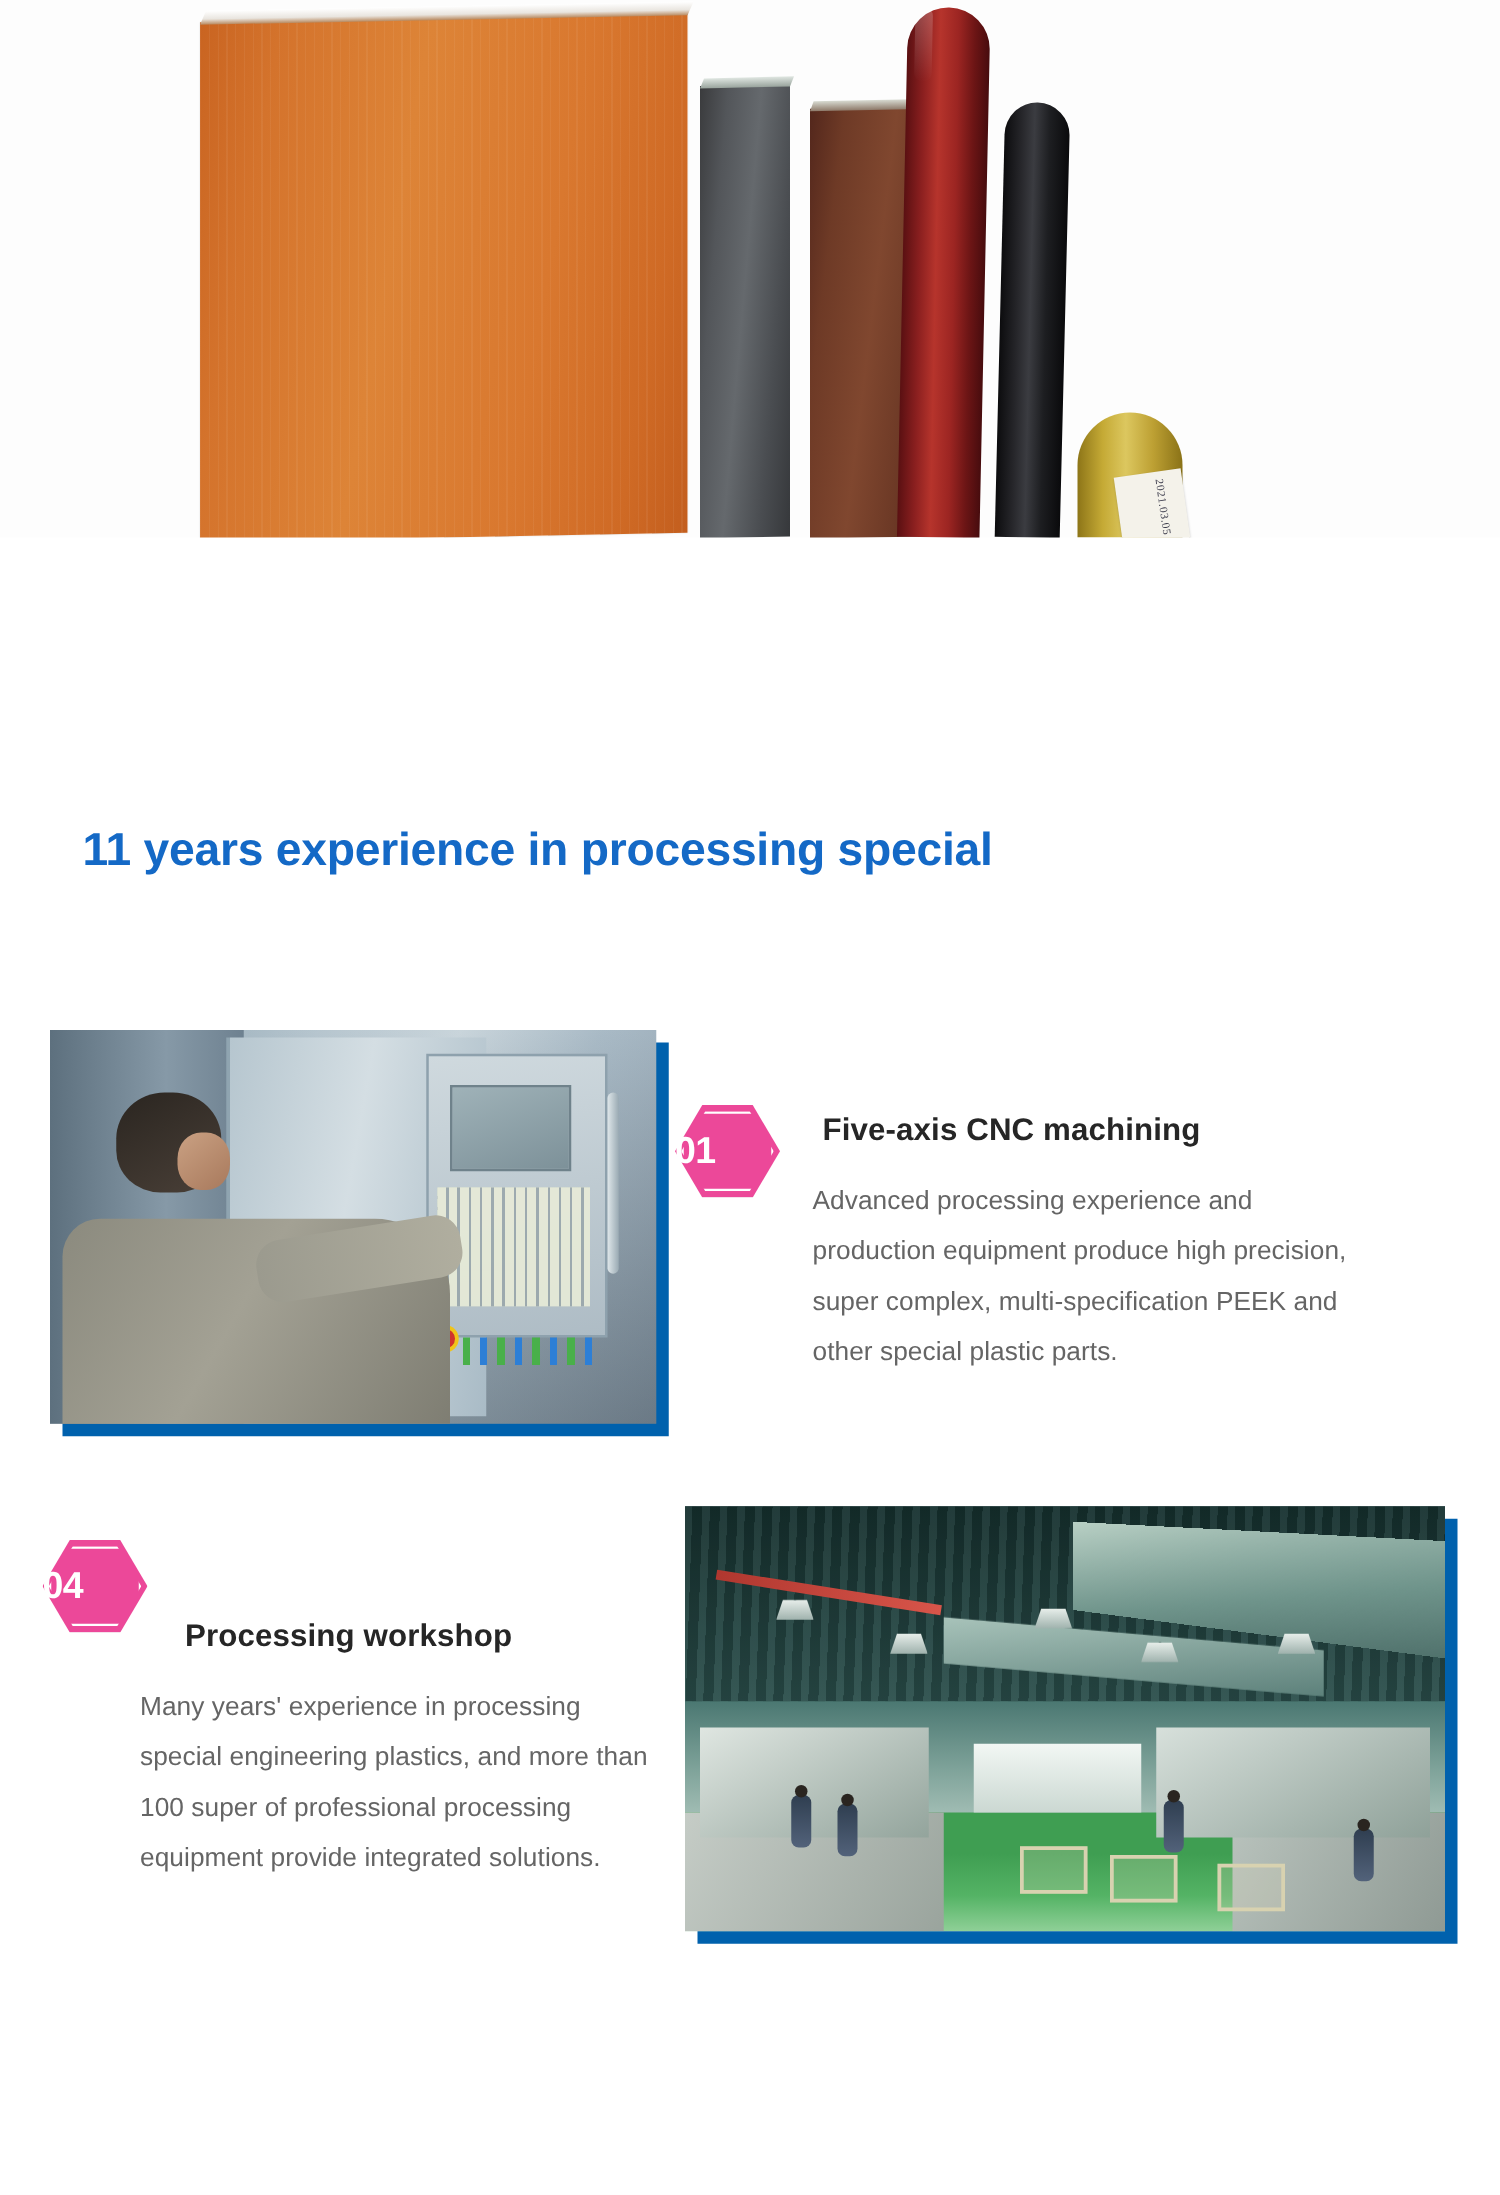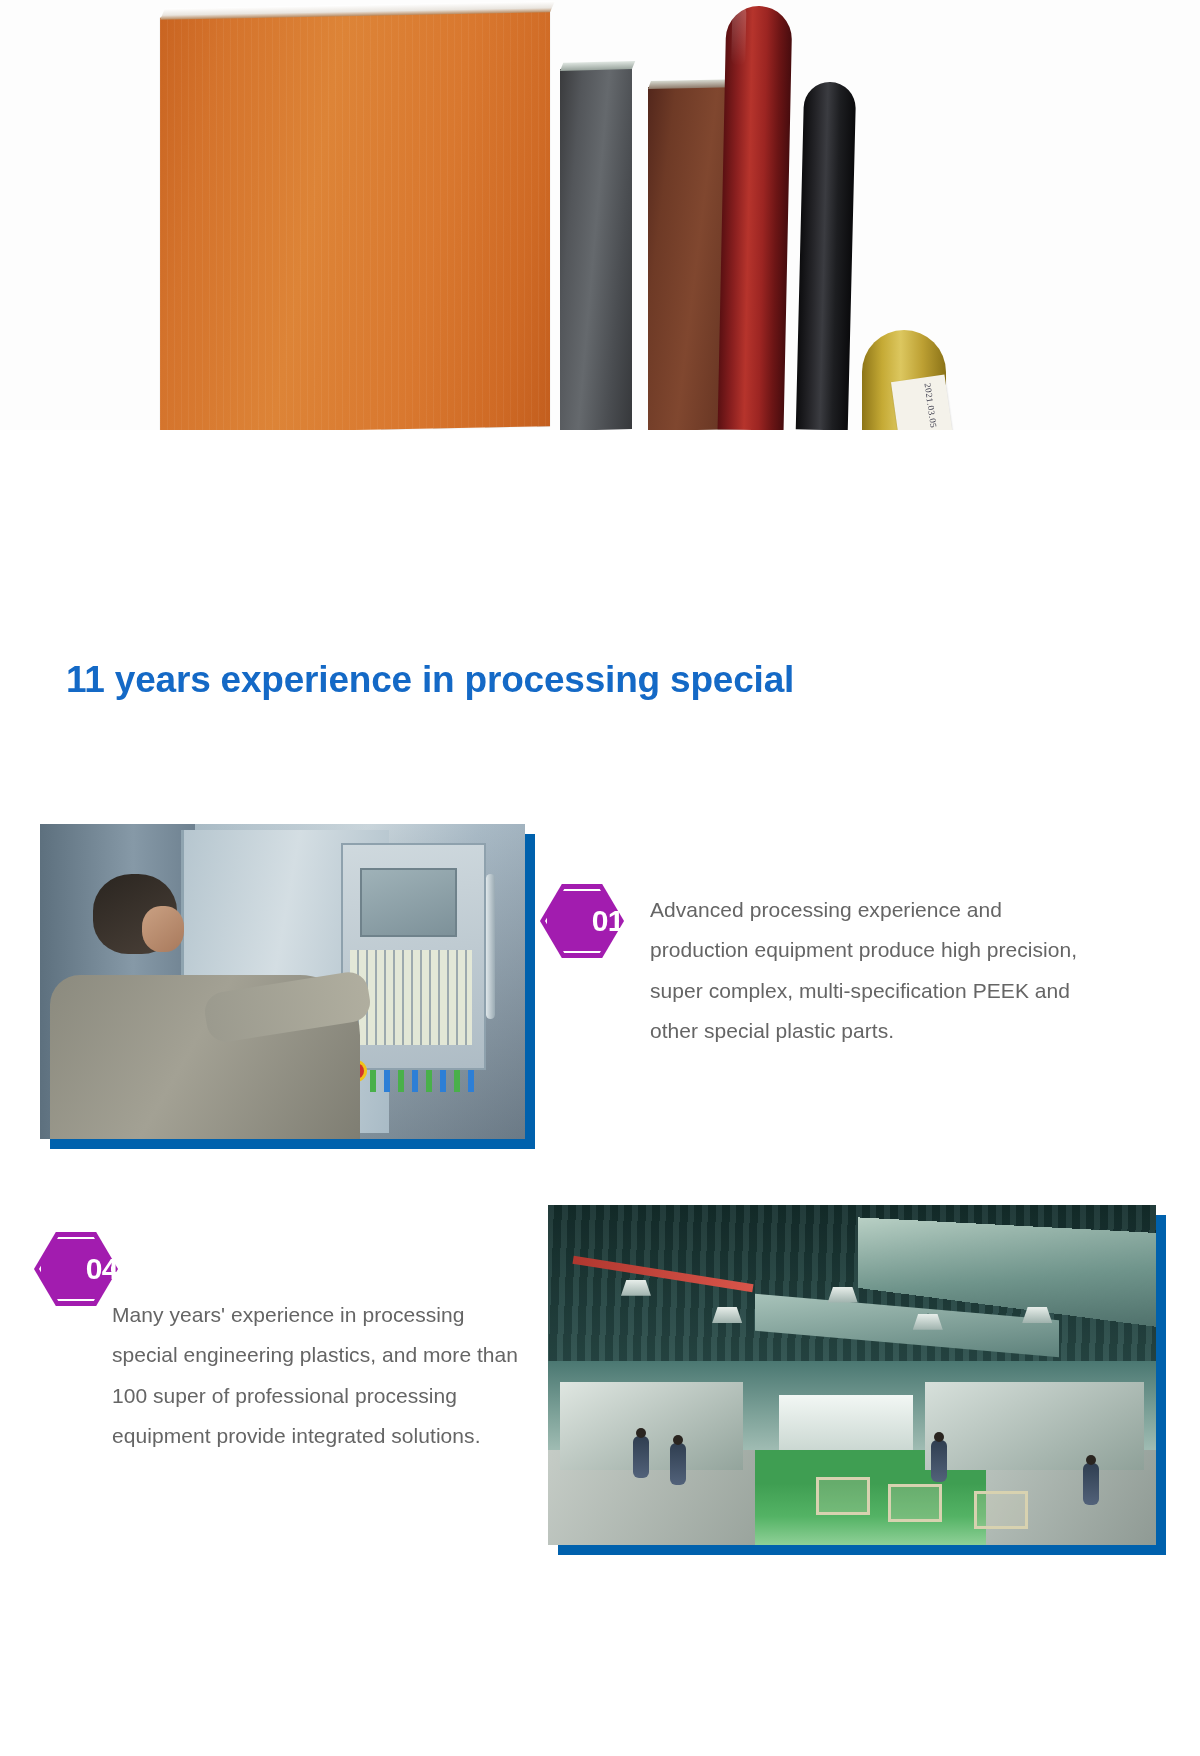--- a/index.html
+++ b/index.html
@@ -207,23 +207,23 @@
   
   .feature-text { position:absolute; }
   .f01-text { left:650px; top:890px; width:440px; }
   .f02-text { left:112px; top:1295px; width:420px; }
 
   .hexwrap { position:absolute; }
   .hex01 { left:540px; top:884px; }
   .hex02 { left:34px; top:1232px; }
   .hex {
     position:relative; width:84px; height:74px;
-    background:#a21caf;
+    background:#ec4899;
     clip-path: polygon(26% 0, 74% 0, 100% 50%, 74% 100%, 26% 100%, 0 50%);
-    display:flex; align-items:center; justify-content:flex-end;
+    display:flex; align-items:center; justify-content:flex-start;
     filter: drop-shadow(9px 9px 7px rgba(60,60,60,.33));
   }
   .hex::before{
     content:""; position:absolute; left:5px; top:5px; right:5px; bottom:5px;
     border:2px solid #ffffff;
     clip-path: polygon(26% 0, 74% 0, 100% 50%, 74% 100%, 26% 100%, 0 50%);
   }
   .hex-num{
     position:relative; color:#ffffff; font-size:30px; font-weight:700;
     letter-spacing:-.5px; line-height:1;
@@ -282,30 +282,32 @@
     </div>
   </div>
 
   <div class="hexwrap hex01">
     <div class="hex">
       <span class="hex-num">01</span>
     </div>
   </div>
 
   <div class="feature-text f01-text">
+    <div class="feature-title">Five-axis CNC machining</div>
     <div class="feature-body">Advanced processing experience and production equipment produce high precision, super complex, multi-specification PEEK and other special plastic parts.</div>
   </div>
 
   <div class="hexwrap hex02">
     <div class="hex">
       <span class="hex-num">04</span>
     </div>
   </div>
 
   <div class="feature-text f02-text">
+    <div class="feature-title">Processing workshop</div>
     <div class="feature-body">Many years' experience in processing special engineering plastics, and more than 100 super of professional processing equipment provide integrated solutions.</div>
   </div>
 
   <div class="photo-frame workshop">
     <div class="accent"></div>
     <div class="shot">
       <div class="ceiling"></div>
       <div class="duct"></div>
       <div class="duct2"></div>
       <div class="pipe-red"></div>

